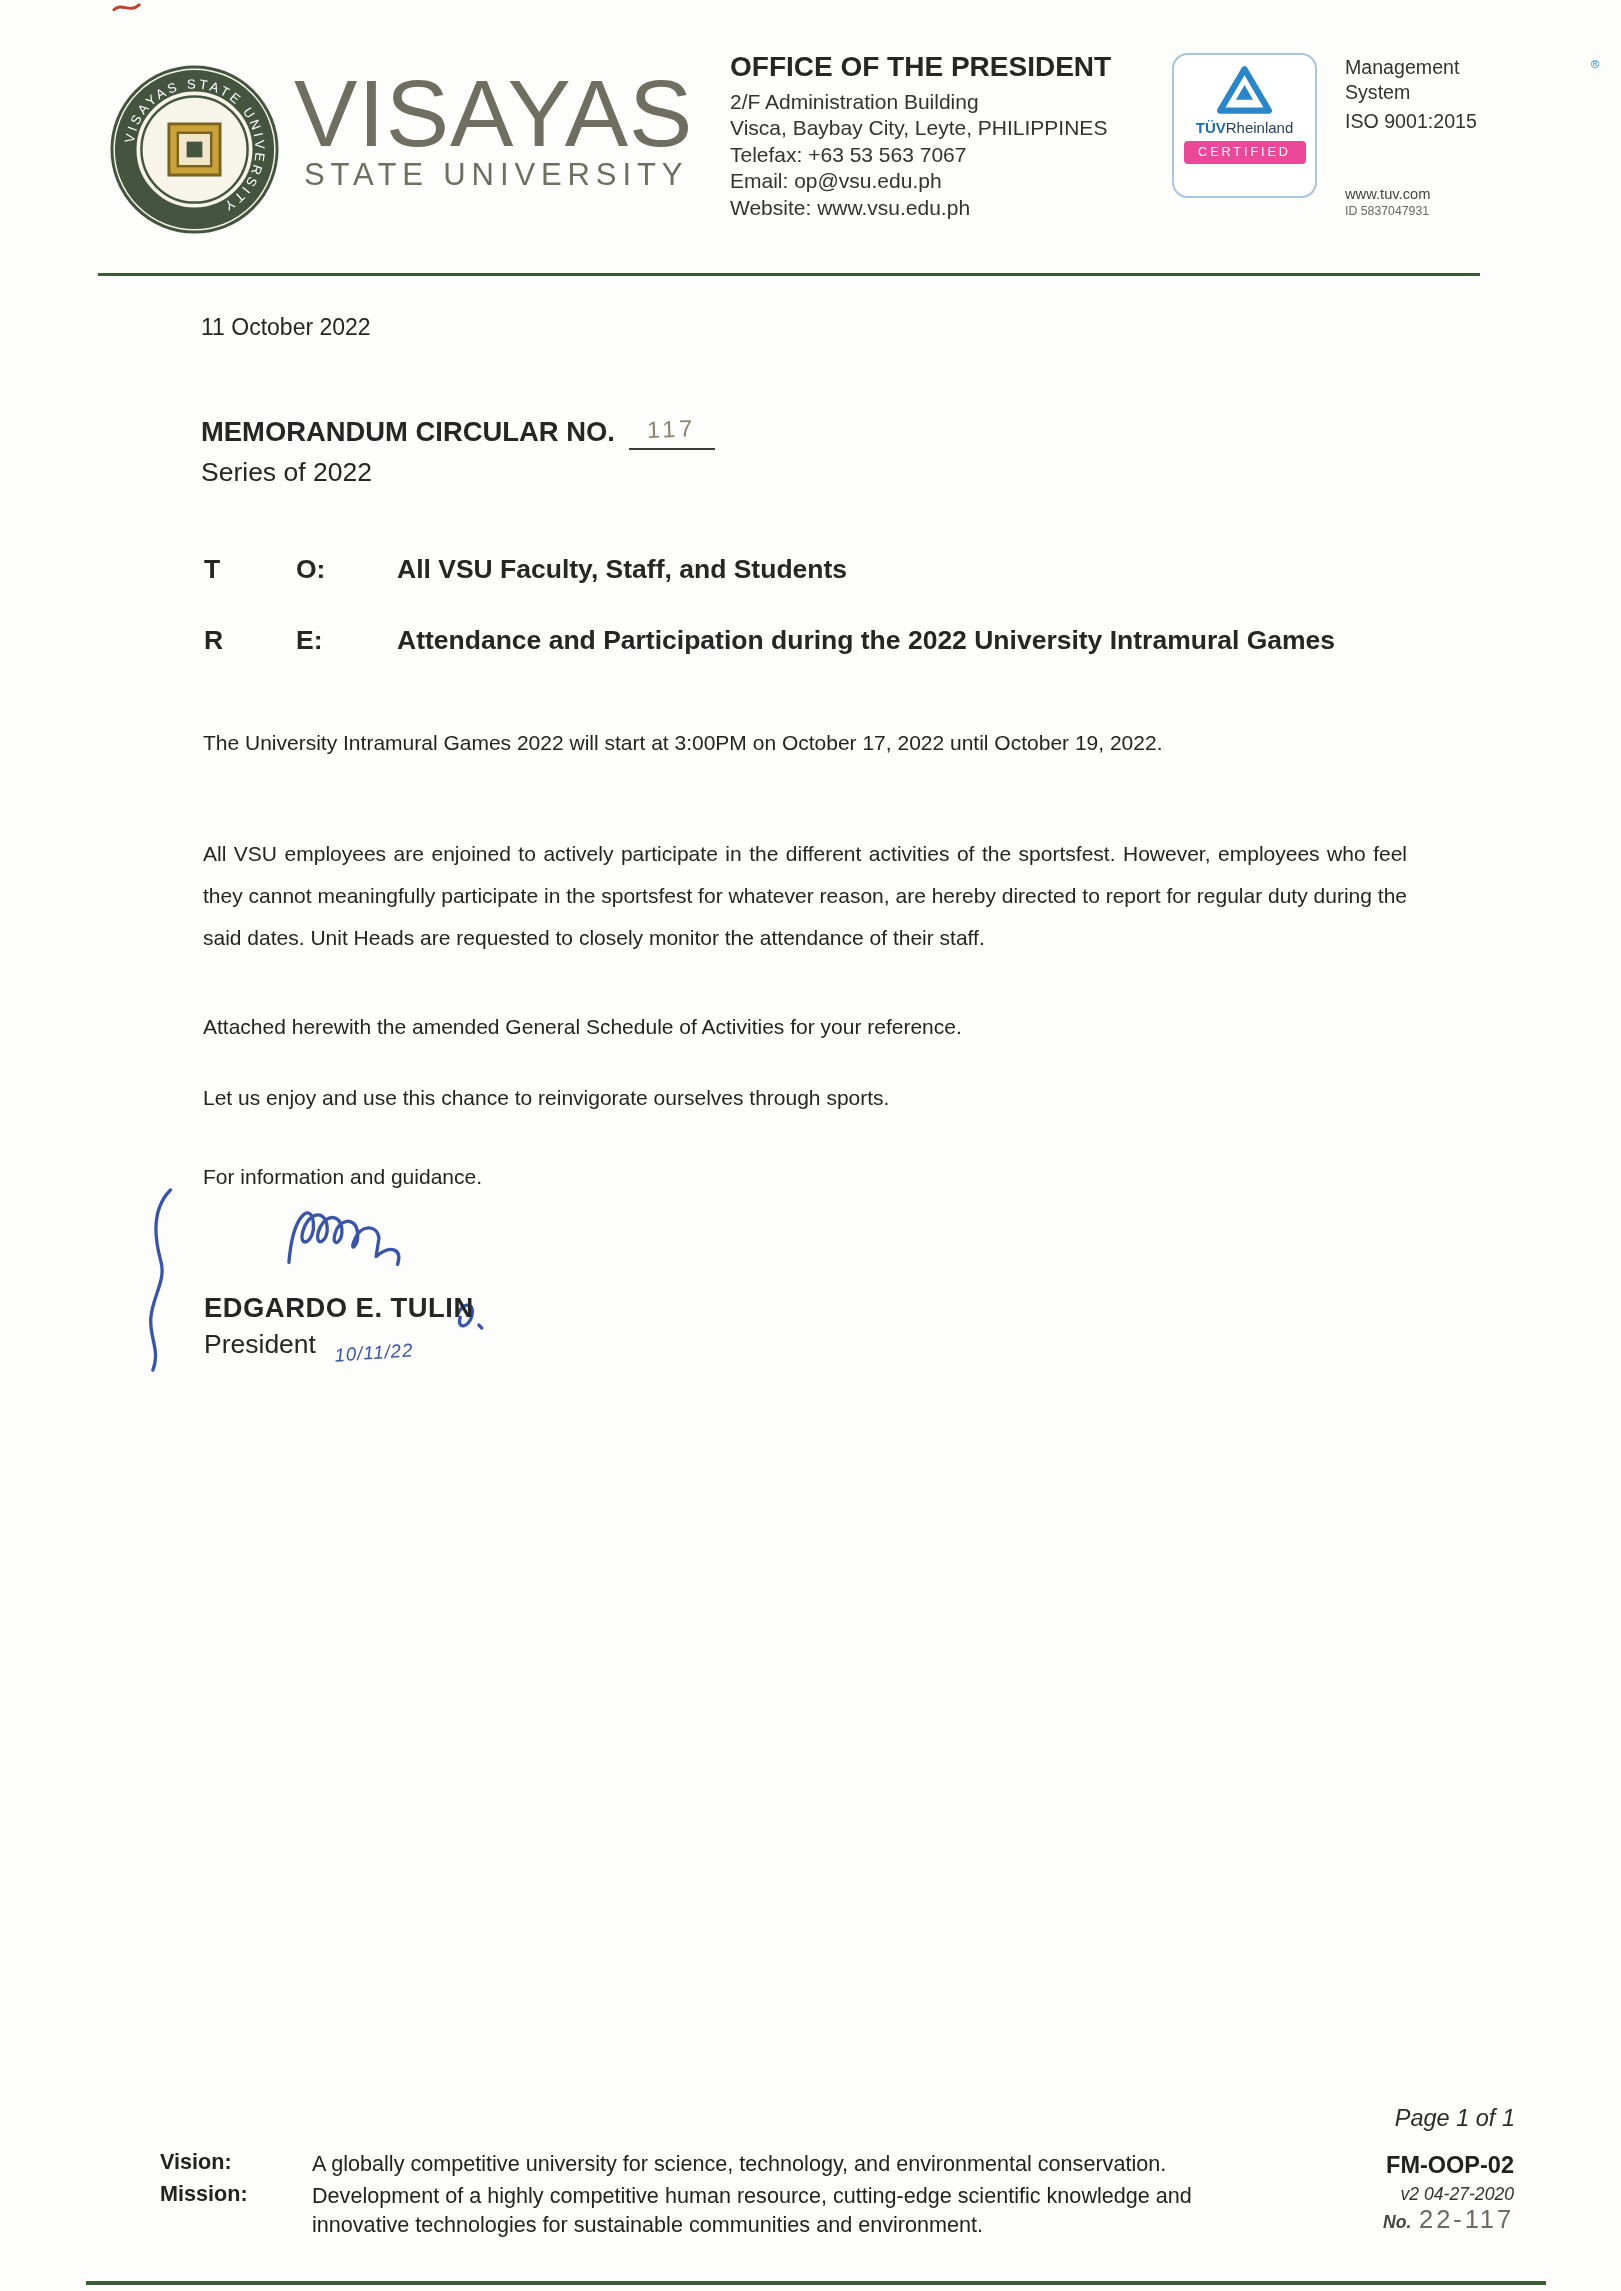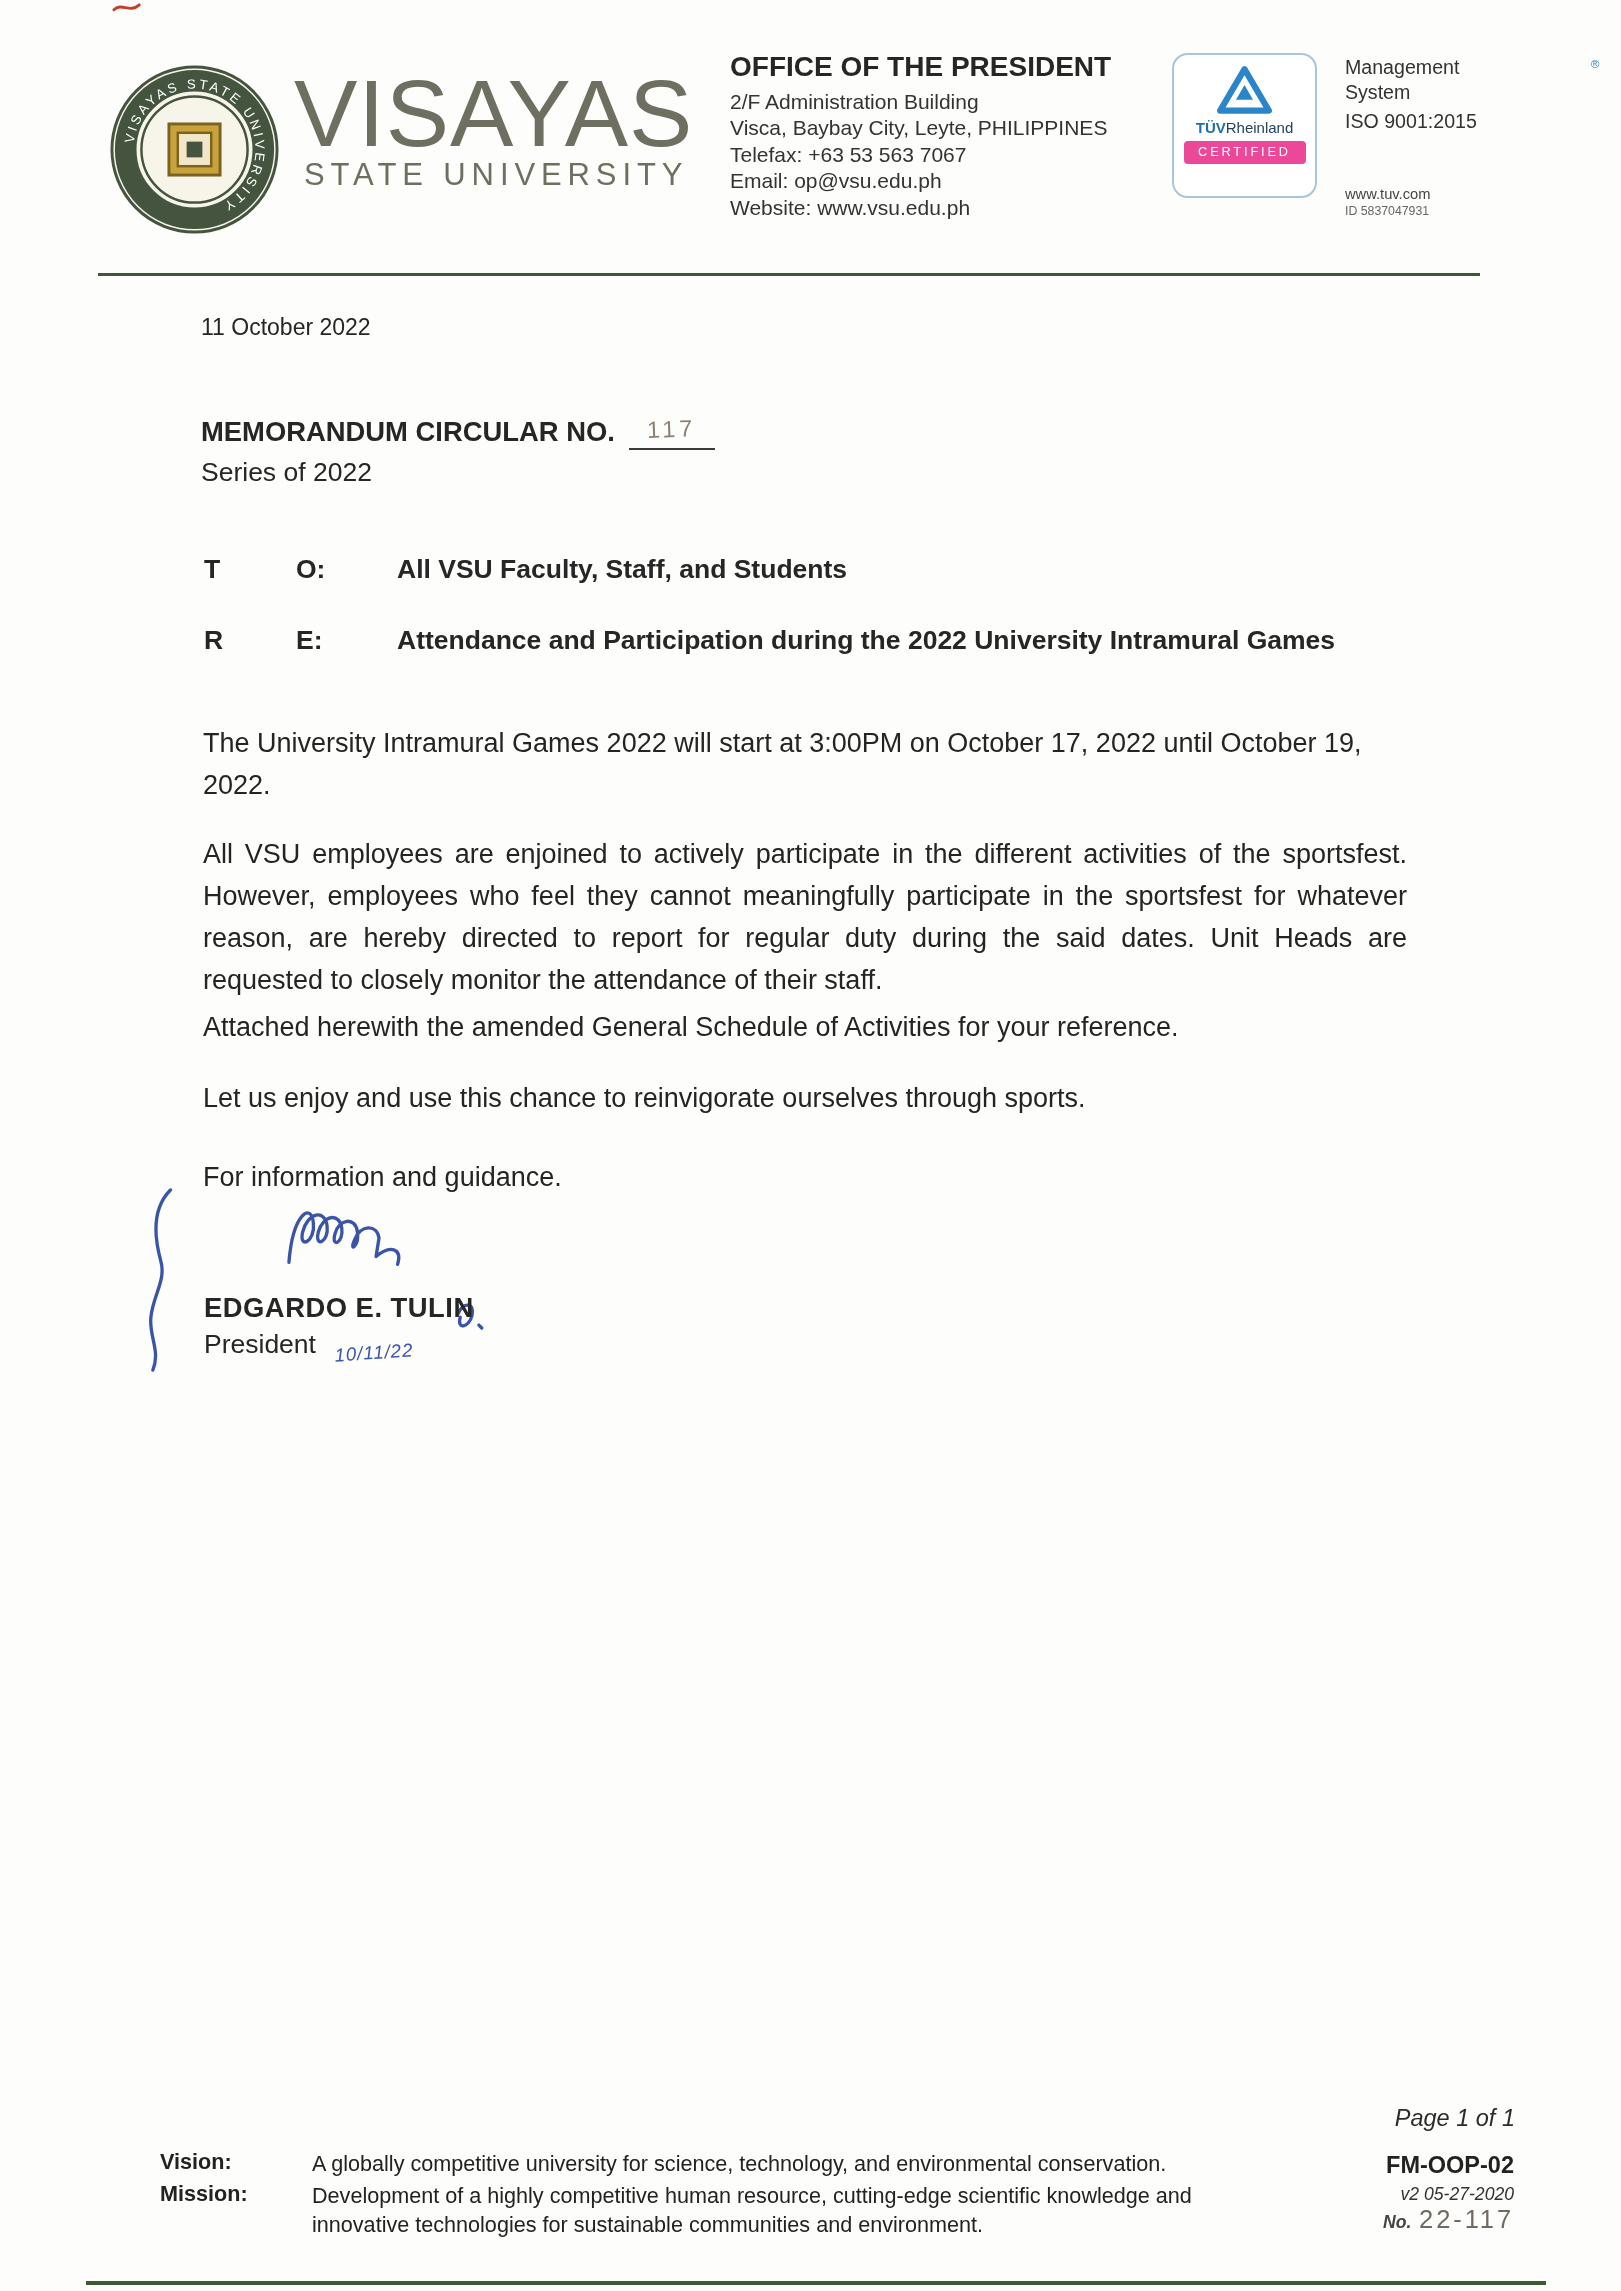--- a/index.html
+++ b/index.html
@@ -71,21 +71,21 @@
     font-size:23.5px; font-weight:400; letter-spacing:3.9px; color:#8a8172;
   }
   .series-line { left:201px; top:457px; font-size:26.5px; }
 
   .addr-row { left:204px; top:554px; font-size:26.5px; width:1274px; }
   .addr-row.re { top:625px; }
   .addr-k1 { position:absolute; left:0;    font-weight:bold; }
   .addr-k2 { position:absolute; left:92px; font-weight:bold; }
   .addr-v  { position:absolute; left:193px; font-weight:bold; white-space:nowrap; }
 
-  .para { left:203px; font-size:27px; line-height:42px; width:1204px; color:#242424; }
+  .para { left:203px; font-size:21px; line-height:42px; width:1204px; color:#242424; }
   .p1 { top:722px; }
   .p2 { top:833px; text-align:justify; }
   .p3 { top:1006px; }
   .p4 { top:1077px; }
   .p5 { top:1156px; }
 
   .sig-svg { left:145px; top:1176px; width:421px; height:211px; }
   .sig-name  { left:204px; top:1292px; font-size:27.4px; font-weight:bold; letter-spacing:0.5px; }
   .sig-title { left:204px; top:1329px; font-size:26.5px; }
   .sig-note {
@@ -212,21 +212,21 @@
   </div>
 
   <div class="abs pg-info">Page 1 of 1</div>
 
   <div class="abs vm-label vision-label">Vision:</div>
   <div class="abs vm-text vision-text">A globally competitive university for science, technology, and environmental conservation.</div>
   <div class="abs vm-label mission-label">Mission:</div>
   <div class="abs vm-text mission-text">Development of a highly competitive human resource, cutting-edge scientific knowledge and innovative technologies for sustainable communities and environment.</div>
 
   <div class="abs form-code">FM-OOP-02</div>
-  <div class="abs form-version">v2 05-27-2020</div>
+  <div class="abs form-version">v2 04-27-2020</div>
   <div class="abs form-no">
     <span class="form-no-label">No.</span><span class="form-no-val">22-117</span>
   </div>
 
   <div class="abs bottom-rule"></div>
 
 </div>
 
 
 </body></html>

